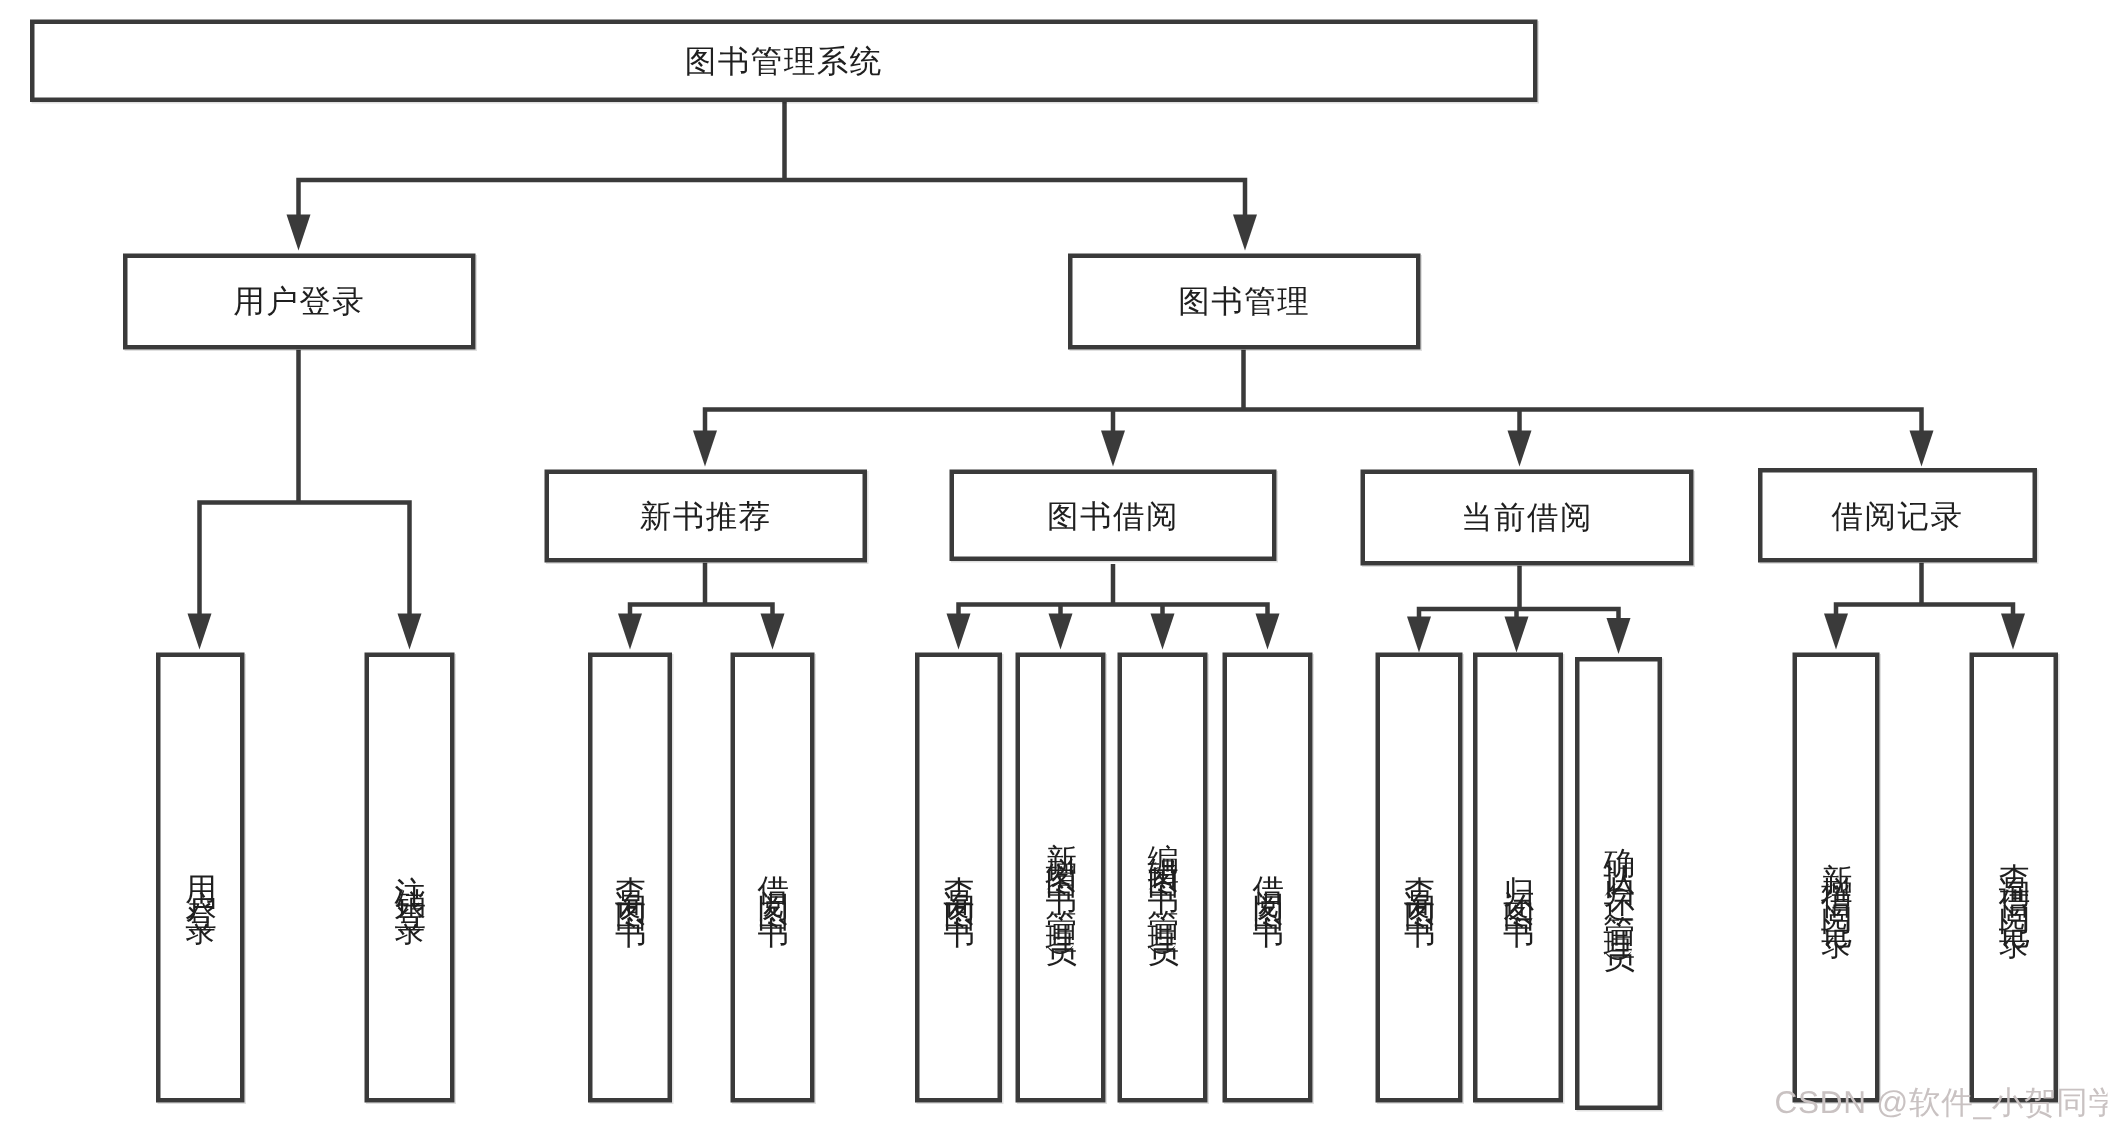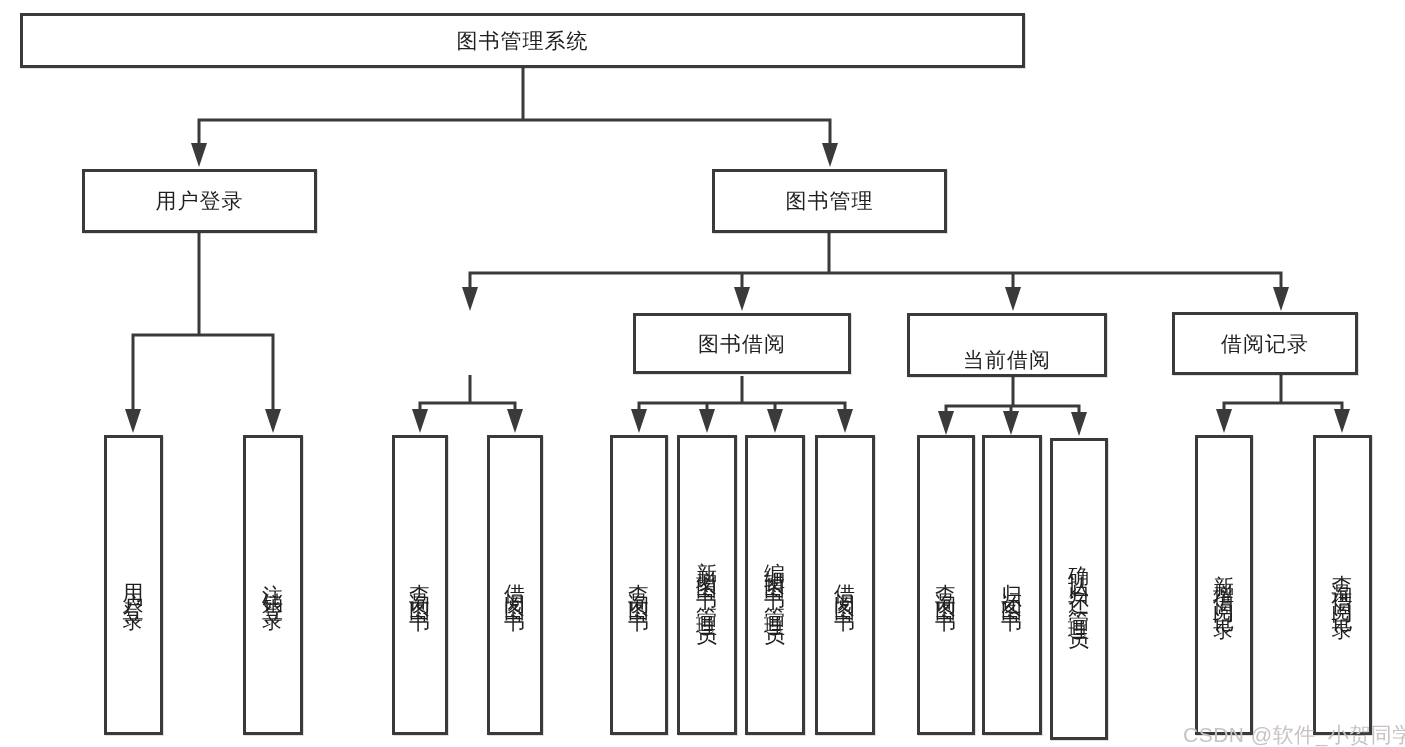--- a/index.html
+++ b/index.html
@@ -45,21 +45,21 @@
     font-size: 21px;
     letter-spacing: 9px;
     line-height: 1;
   }
   
   #n-root          { left: 20px;   top: 13px;  width: 1005px; height: 55px; }
   #n-user-login    { left: 82px;   top: 169px; width: 235px;  height: 64px; }
   #n-book-mgmt     { left: 712px;  top: 169px; width: 235px;  height: 64px; }
   #n-new-book      { left: 363px;  top: 313px; width: 215px;  height: 62px; }
   #n-book-borrow   { left: 633px;  top: 313px; width: 218px;  height: 61px; }
-  #n-current-borrow{ left: 907px;  top: 313px; width: 200px;  height: 64px; align-items: flex-end; }
+  #n-current-borrow{ left: 907px;  top: 313px; width: 222px;  height: 64px; }
   #n-borrow-record { left: 1172px; top: 312px; width: 186px;  height: 63px; }
   
   .node.v { top: 435px; height: 300px; }
   #l-user-login { left: 104px;  width: 59px; }
   #l-logout     { left: 243px;  width: 60px; }
   #l-nb-query   { left: 392px;  width: 56px; }
   #l-nb-borrow  { left: 487px;  width: 56px; }
   #l-bb-query   { left: 610px;  width: 58px; }
   #l-bb-add     { left: 677px;  width: 60px; }
   #l-bb-edit    { left: 745px;  width: 60px; }
@@ -122,20 +122,23 @@
     <span>图书管理系统</span>
   </div>
 
   <div class="node h" id="n-user-login">
     <span>用户登录</span>
   </div>
   <div class="node h" id="n-book-mgmt">
     <span>图书管理</span>
   </div>
 
+  <div class="node h" id="n-new-book">
+    <span>新书推荐</span>
+  </div>
   <div class="node h" id="n-book-borrow">
     <span>图书借阅</span>
   </div>
   <div class="node h" id="n-current-borrow">
     <span>当前借阅</span>
   </div>
   <div class="node h" id="n-borrow-record">
     <span>借阅记录</span>
   </div>
 

